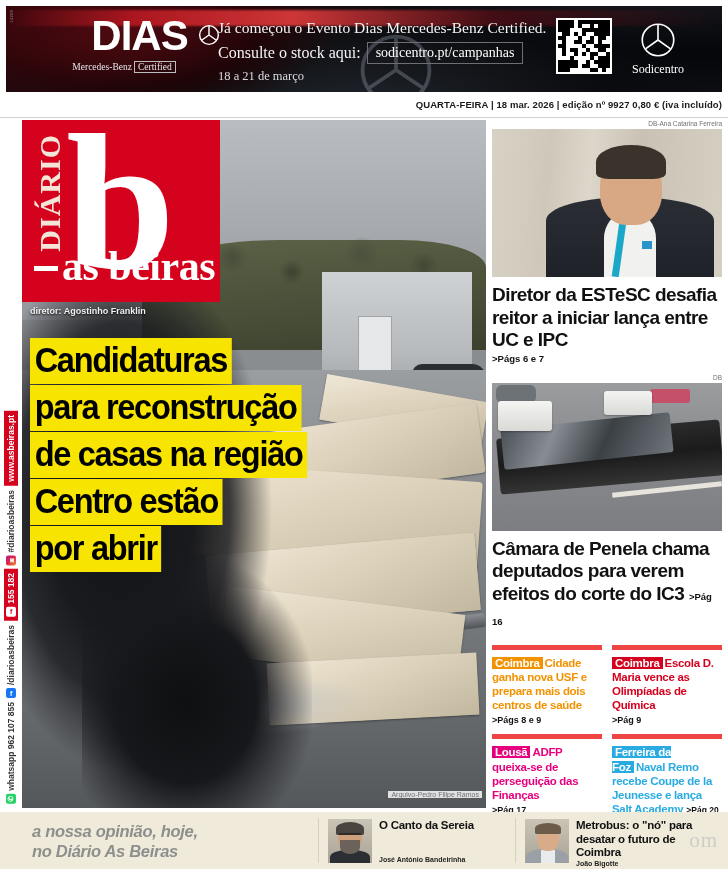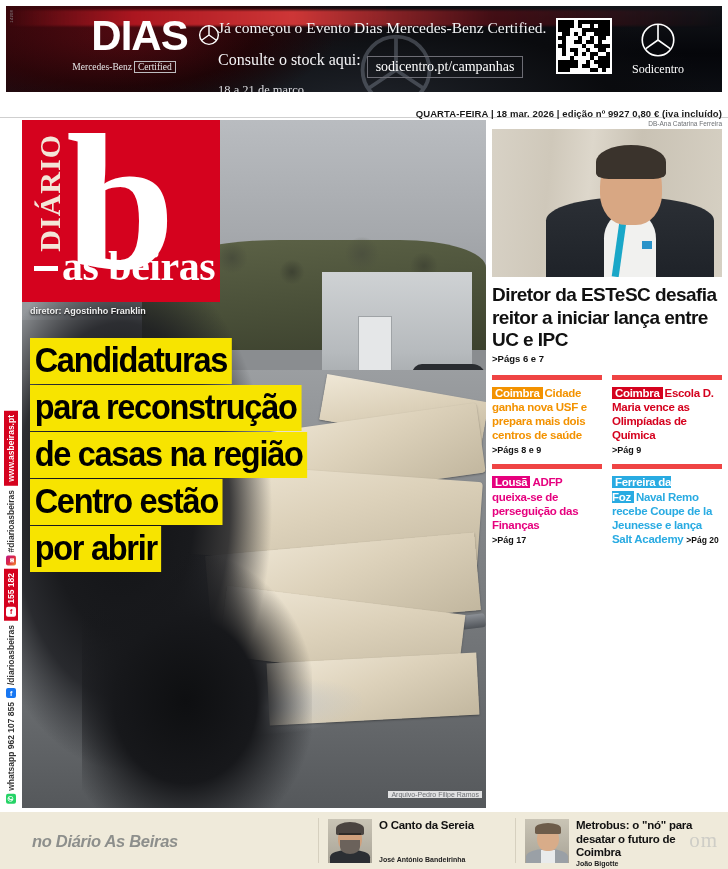--- a/index.html
+++ b/index.html
@@ -54,21 +54,21 @@
     margin-top: 4px; font-family: "Liberation Serif", serif;
     font-size: 9.5px; color: #e8e8ea; white-space: nowrap;
   }
   .mb-cert .boxed { border: 1px solid #bdbdc0; padding: 0 3px; margin-left: 2px; }
   .ad-lines { position: absolute; left: 212px; top: 12px; width: 330px; color: #fff; }
   .ad-l1 { font-family: "Liberation Serif", serif; font-size: 15.5px; line-height: 20px; color: #f4f4f6; }
   .ad-l2row { display: flex; align-items: center; gap: 6px; margin-top: 4px; }
   .ad-l2 { font-family: "Liberation Serif", serif; font-size: 16px; color: #f4f4f6; white-space: nowrap; }
   .ad-url {
     font-family: "Liberation Serif", serif; font-size: 14px; color: #fff;
-    border: 1px solid #6d6d75; padding: 2px 8px; white-space: nowrap; margin-top: 14px;
+    border: 1px solid #6d6d75; padding: 2px 8px; white-space: nowrap;
   }
   .ad-l3 { font-family: "Liberation Serif", serif; font-size: 12.5px; color: #dcdce0; margin-top: 5px; }
   .mb-big-star {
     position: absolute; left: 352px; top: 26px; width: 76px; height: 76px; opacity: .30;
   }
   .qr {
     position: absolute; left: 550px; top: 12px; width: 56px; height: 56px;
     background: #fff; padding: 2px;
   }
   .qr-grid { width: 100%; height: 100%; display: grid; grid-template-columns: repeat(13, 1fr); grid-template-rows: repeat(13, 1fr); }
@@ -76,21 +76,21 @@
   .sodi-block { position: absolute; right: 10px; top: 16px; text-align: center; width: 108px; }
   .sodi-star { width: 36px; height: 36px; margin: 0 auto; }
   .sodi-name { font-family: "Liberation Serif", serif; font-size: 12px; color: #fff; margin-top: 0; }
 
   
   .dateline-wrap {
     position: absolute; left: 0; top: 98px; width: 728px; height: 20px;
     border-bottom: 1px solid #cfcfcf;
   }
   .dateline {
-    position: absolute; right: 6px; top: 10px;
+    position: absolute; right: 6px; top: 1px;
     font-size: 9.5px; font-weight: bold; color: #1a1a1a; letter-spacing: .1px;
   }
 
   
   .social-strip {
     position: absolute; left: 0; top: 120px; width: 22px; height: 688px;
     display: flex; flex-direction: column-reverse; align-items: center;
     gap: 4px; padding: 4px 0; background: #fff;
   }
   .soc-item {
@@ -624,20 +624,37 @@
         <div class="p-shirt"></div>
         <div class="p-lanyard"></div>
         <div class="p-head"></div>
         <div class="p-hair"></div>
         <div class="p-badge"></div>
       </div>
       <div class="story-hl">Diretor da ESTeSC desafia reitor a iniciar lança entre UC e IPC</div>
       <div class="story-pageref">&gt;Págs 6 e 7</div>
     </div>
 
+    <div style="margin-top:10px;">
+      <div class="credit-line">DB</div>
+      <div class="story-photo">
+        <div class="r-road"></div>
+        <div class="r-car"></div>
+        <div class="r-red"></div>
+        <div class="r-crack"></div>
+        <div class="r-tarp"></div>
+        <div class="r-barrier rb1"></div>
+        <div class="r-barrier rb2"></div>
+        <div class="r-line"></div>
+      </div>
+      <div class="story-hl">
+        <span>Câmara de Penela chama deputados para verem efeitos do corte do IC3</span>
+        <span class="story-pageref-inline">&gt;Pág 16</span>
+      </div>
+    </div>
 
     <div class="briefs">
       <div class="brief-row">
         <div class="brief">
           <div class="brief-hl">
             <span class="tag tag-orange">Coimbra</span><span class="c-orange">Cidade ganha nova USF e prepara mais dois centros de saúde</span>
           </div>
           <div class="brief-ref">&gt;Págs 8 e 9</div>
         </div>
         <div class="brief">
@@ -660,20 +677,21 @@
             <span class="tag tag-cyan">Ferreira da Foz</span><span class="c-cyan">Naval Remo recebe Coupe de la Jeunesse e lança Salt Academy</span>
             <span class="brief-ref-inline">&gt;Pág 20</span>
           </div>
         </div>
       </div>
     </div>
   </div>
 
   <div class="opinion-bar">
     <div class="op-title">
+      <span>a nossa opinião, hoje,</span>
       <span>no Diário As Beiras</span>
     </div>
     <div class="op-div"></div>
 
     <div class="op-item">
       <div class="op-avatar">
         <div class="av-bg1"></div>
         <div class="av-body1"></div>
         <div class="av-head1"></div>
         <div class="av-beard1"></div>

